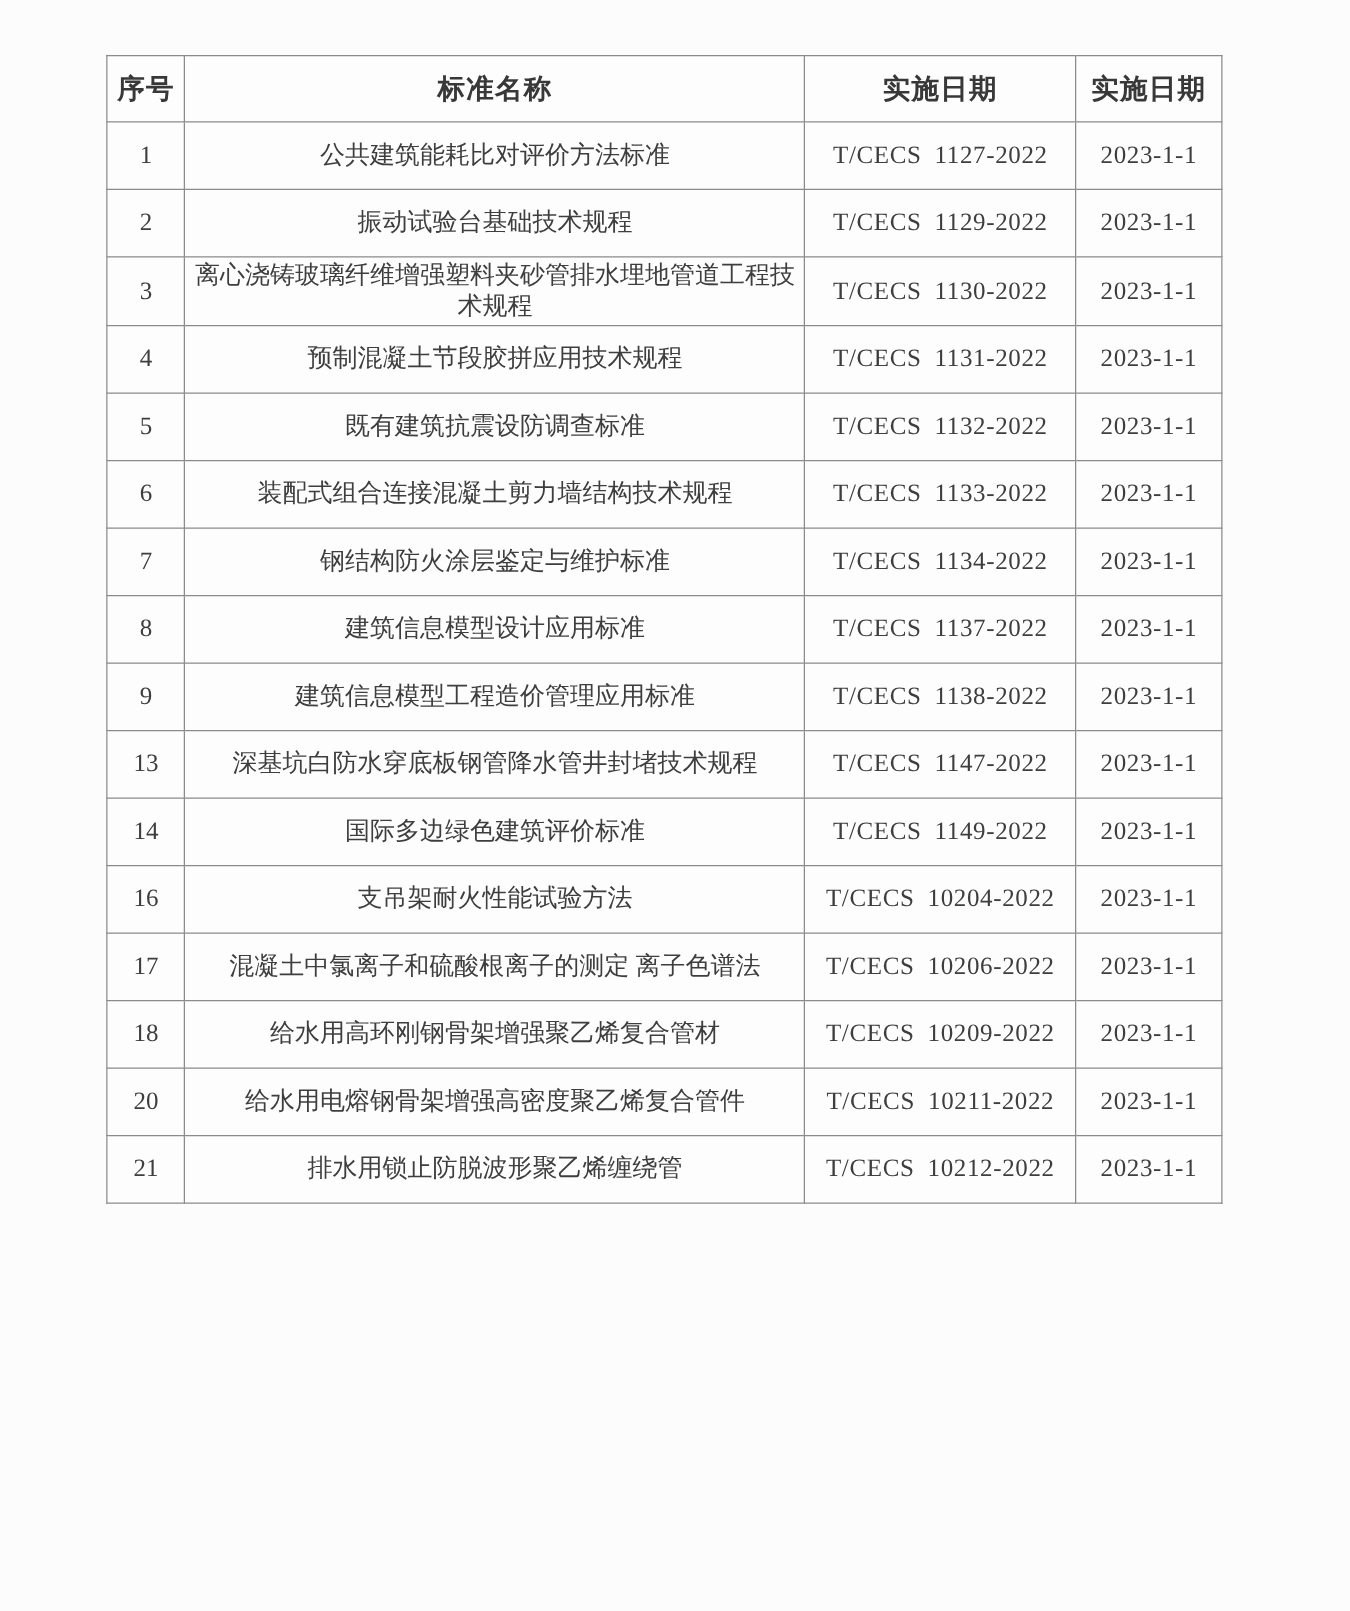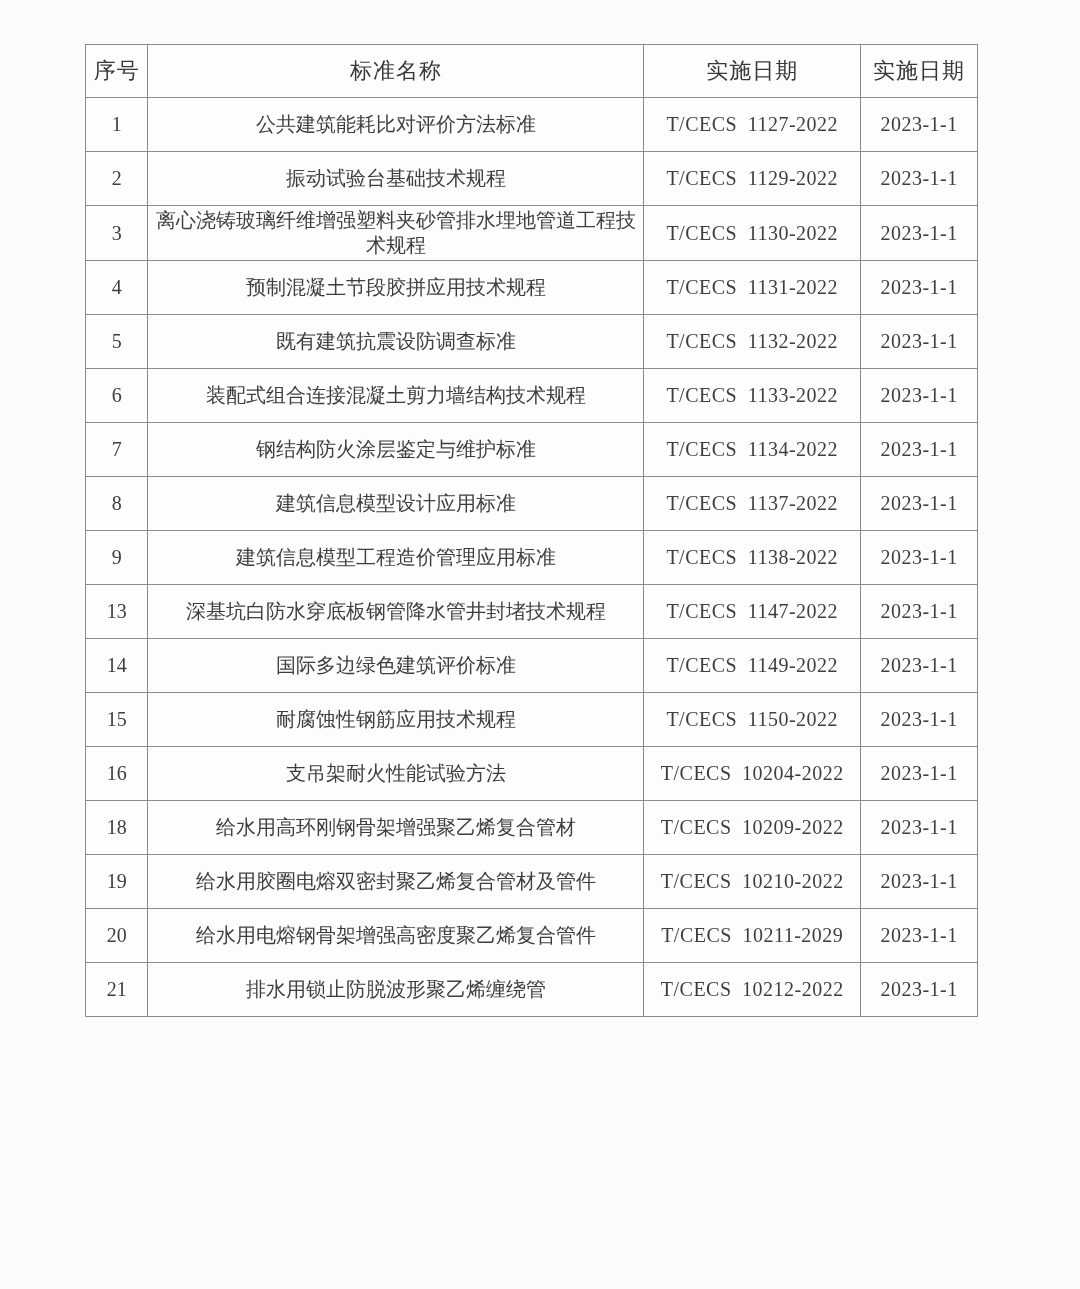--- a/index.html
+++ b/index.html
@@ -30,21 +30,21 @@
   table.standards td {
     border: 1px solid #8b8b8b;
     text-align: center;
     vertical-align: middle;
     padding: 2px 4px;
     background: #fdfdfd;
   }
   table.standards th {
     height: 48px;
     font-size: 22px;
-    font-weight: normal;
+    font-weight: bold;
     letter-spacing: 1px;
     color: #383838;
   }
   table.standards td {
     height: 49px;
     font-size: 20px;
   }
   col.c-no   { width: 7.0%; }
   col.c-name { width: 55.6%; }
   col.c-code { width: 24.3%; }
@@ -159,53 +159,47 @@
     <td class="cell-date">2023-1-1</td>
   </tr>
 
   <tr>
     <td class="cell-no">14</td>
     <td class="cell-name">国际多边绿色建筑评价标准</td>
     <td class="cell-code">T/CECS 1149-2022</td>
     <td class="cell-date">2023-1-1</td>
   </tr>
 
-  <tr>
-    <td class="cell-no">15</td>
-    <td class="cell-name">耐腐蚀性钢筋应用技术规程</td>
-    <td class="cell-code">T/CECS 1150-2022</td>
-    <td class="cell-date">2023-1-1</td>
-  </tr>
 
   <tr>
     <td class="cell-no">16</td>
     <td class="cell-name">支吊架耐火性能试验方法</td>
     <td class="cell-code">T/CECS 10204-2022</td>
     <td class="cell-date">2023-1-1</td>
   </tr>
 
+  <tr>
+    <td class="cell-no">17</td>
+    <td class="cell-name">混凝土中氯离子和硫酸根离子的测定 离子色谱法</td>
+    <td class="cell-code">T/CECS 10206-2022</td>
+    <td class="cell-date">2023-1-1</td>
+  </tr>
 
   <tr>
     <td class="cell-no">18</td>
     <td class="cell-name">给水用高环刚钢骨架增强聚乙烯复合管材</td>
     <td class="cell-code">T/CECS 10209-2022</td>
     <td class="cell-date">2023-1-1</td>
   </tr>
 
-  <tr>
-    <td class="cell-no">19</td>
-    <td class="cell-name">给水用胶圈电熔双密封聚乙烯复合管材及管件</td>
-    <td class="cell-code">T/CECS 10210-2022</td>
-    <td class="cell-date">2023-1-1</td>
-  </tr>
 
   <tr>
     <td class="cell-no">20</td>
     <td class="cell-name">给水用电熔钢骨架增强高密度聚乙烯复合管件</td>
-    <td class="cell-code">T/CECS 10211-2029</td>
+    <td class="cell-code">T/CECS 10211-2022</td>
     <td class="cell-date">2023-1-1</td>
   </tr>
 
   <tr>
     <td class="cell-no">21</td>
     <td class="cell-name">排水用锁止防脱波形聚乙烯缠绕管</td>
     <td class="cell-code">T/CECS 10212-2022</td>
     <td class="cell-date">2023-1-1</td>
   </tr>
 

